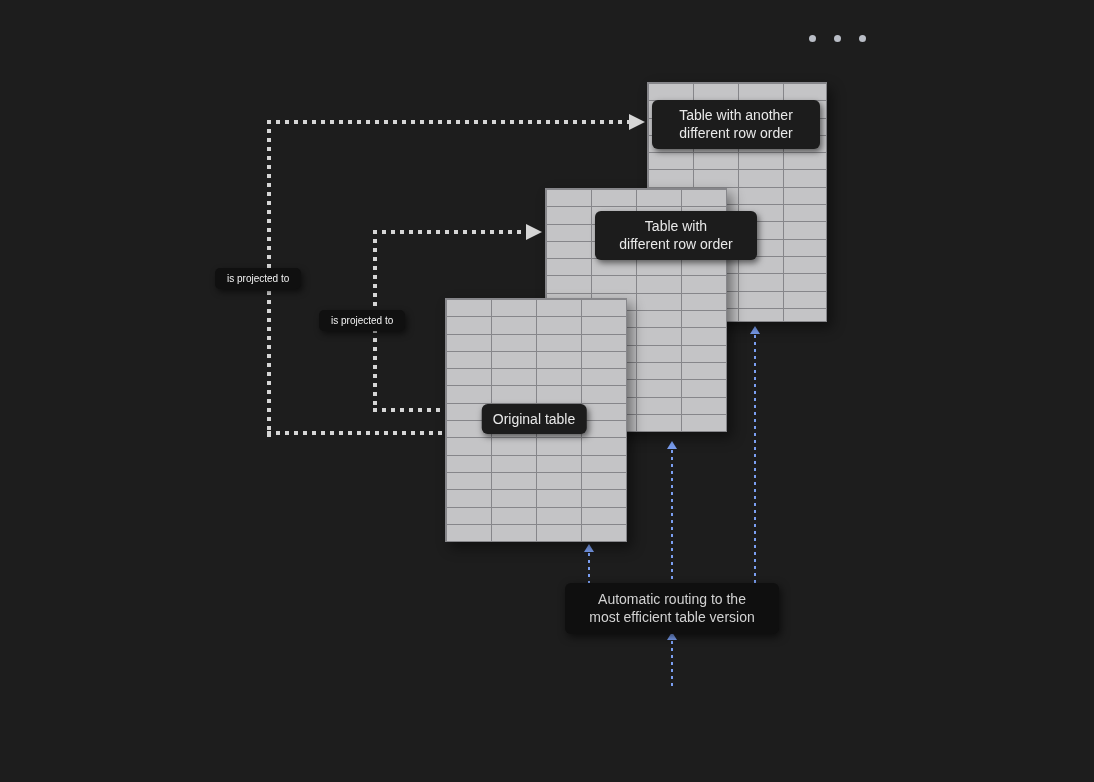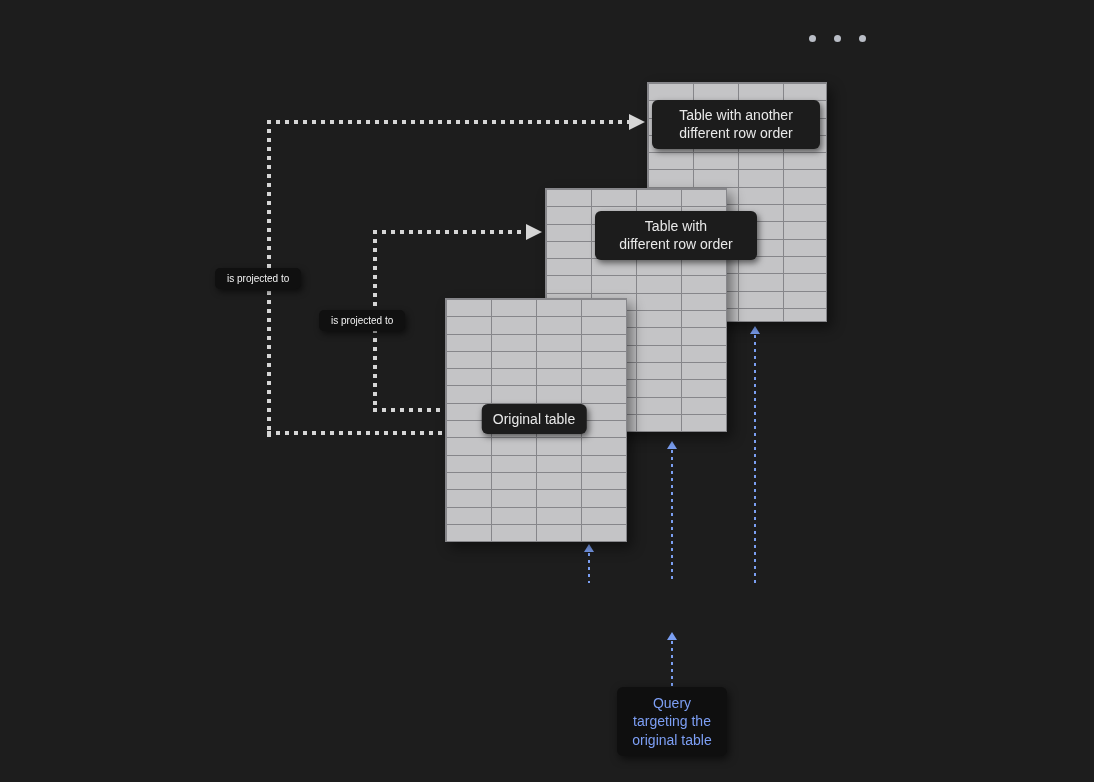--- a/index.html
+++ b/index.html
@@ -167,17 +167,16 @@
 
   <div class="blue-line" style="left:671px; top:450px; height:133px;"></div>
   <div class="arrow-up-blue" style="left:667px; top:441px;"></div>
 
   <div class="blue-line" style="left:754px; top:335px; height:248px;"></div>
   <div class="arrow-up-blue" style="left:750px; top:326px;"></div>
 
   <div class="blue-line" style="left:671px; top:641px; height:46px;"></div>
   <div class="arrow-up-blue" style="left:667px; top:632px;"></div>
 
-  <div class="note-box" id="query-note">Query
-targeting the
-original table</div>
+  <div class="note-box" id="routing-note">Automatic routing to the
+most efficient table version</div>
 
 </div>
 
 </body></html>

